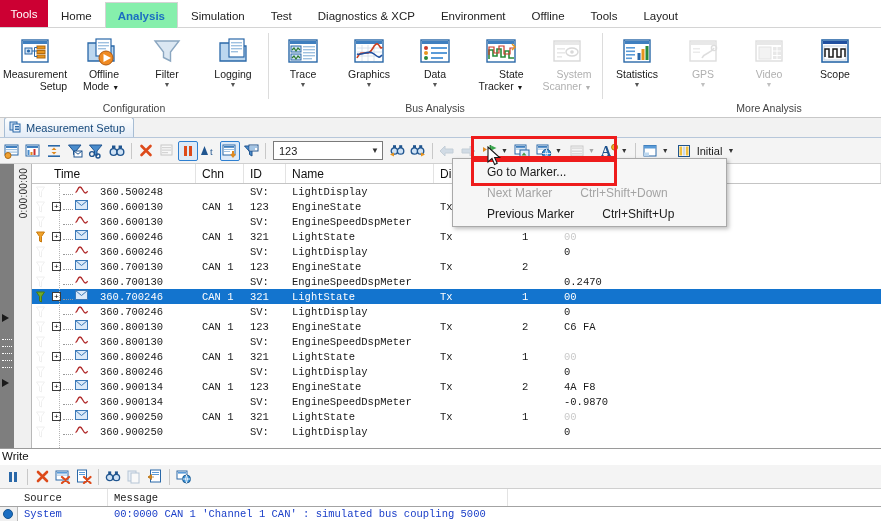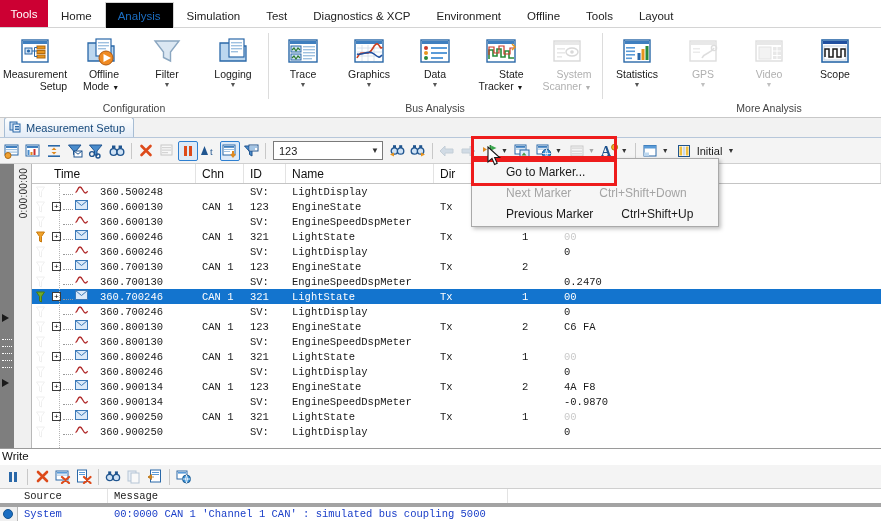--- a/index.html
+++ b/index.html
@@ -25,22 +25,22 @@
     font-size: 11.5px; cursor: pointer;
   }
   .tabs { display: flex; align-items: stretch; }
   .tab {
     padding: 0 12px; display: flex; align-items: center;
     font-size: 11.5px; color: #222; cursor: pointer;
     border: 1px solid transparent; border-bottom: none;
     position: relative; top: 2px;
   }
   .tab.active {
-    background: #000000; border-color: #d4d4d4;
-    color: #1b6ec2; height: 27px;
+    background: #86efac; border-color: #d4d4d4;
+    color: #1b6ec2; height: 27px; font-weight: bold;
   }
   .tab.active::after {
     content: ""; position: absolute; left: 0; right: 0; bottom: -1px;
     height: 2px; background: #fff;
   }
 
   
   .ribbon {
     height: 90px; background: #ffffff;
     border-bottom: 1px solid #c8c8c8;
@@ -214,21 +214,21 @@
     height: 16px; font-size: 11.5px; color: #111;
     padding: 1px 0 0 2px; background: #fff;
   }
   .writebar {
     height: 24px; background: #f4f4f4; border-bottom: 1px solid #cfcfcf;
     display: flex; align-items: center; gap: 1px; padding: 0 3px;
   }
   .whead {
     height: 18px; display: flex; align-items: center;
     font-family: "Liberation Mono", monospace; font-size: 10.5px;
-    border-bottom: 4px solid #a3a3a3; background: #fff; text-align: right;
+    border-bottom: 1px solid #a3a3a3; background: #fff; text-align: right;
   }
   .whead .hc { padding-left: 6px; border-right: 1px solid #e3e3e3; height: 100%;
     display: flex; align-items: center; cursor: pointer; }
   .wrow {
     height: 14px; display: flex; align-items: center;
     font-family: "Liberation Mono", monospace; font-size: 10.5px;
     color: #1a3ec8;
   }
   .wgutter { width: 18px; background: #f0f0f0; border-right: 1px solid #b8b8b8; }
   .wbodyrow { display: flex; }
@@ -1169,21 +1169,21 @@
        <span class="infodot"></span>
      </div>
      <div class="wrow" style="flex:1">
        <div class="cell" style="width:90px">System</div>
        <div class="cell" style="flex:1">00:0000 CAN 1 'Channel 1 CAN' : simulated bus coupling 5000</div>
      </div>
    </div>
       </div>
   </div>
 
-  <div class="ctxmenu" id="ctxmenu" style="left:471px; top:158px; width:248px;">
+  <div class="ctxmenu" id="ctxmenu" style="left:452px; top:158px; width:275px;">
       <div class="ctxitem">
      <span>Go to Marker...</span>
      <span class="shortcut"></span>
    </div>
       <div class="ctxitem disabled">
      <span>Next Marker</span>
      <span class="shortcut">Ctrl+Shift+Down</span>
    </div>
       <div class="ctxitem">
      <span>Previous Marker</span>

